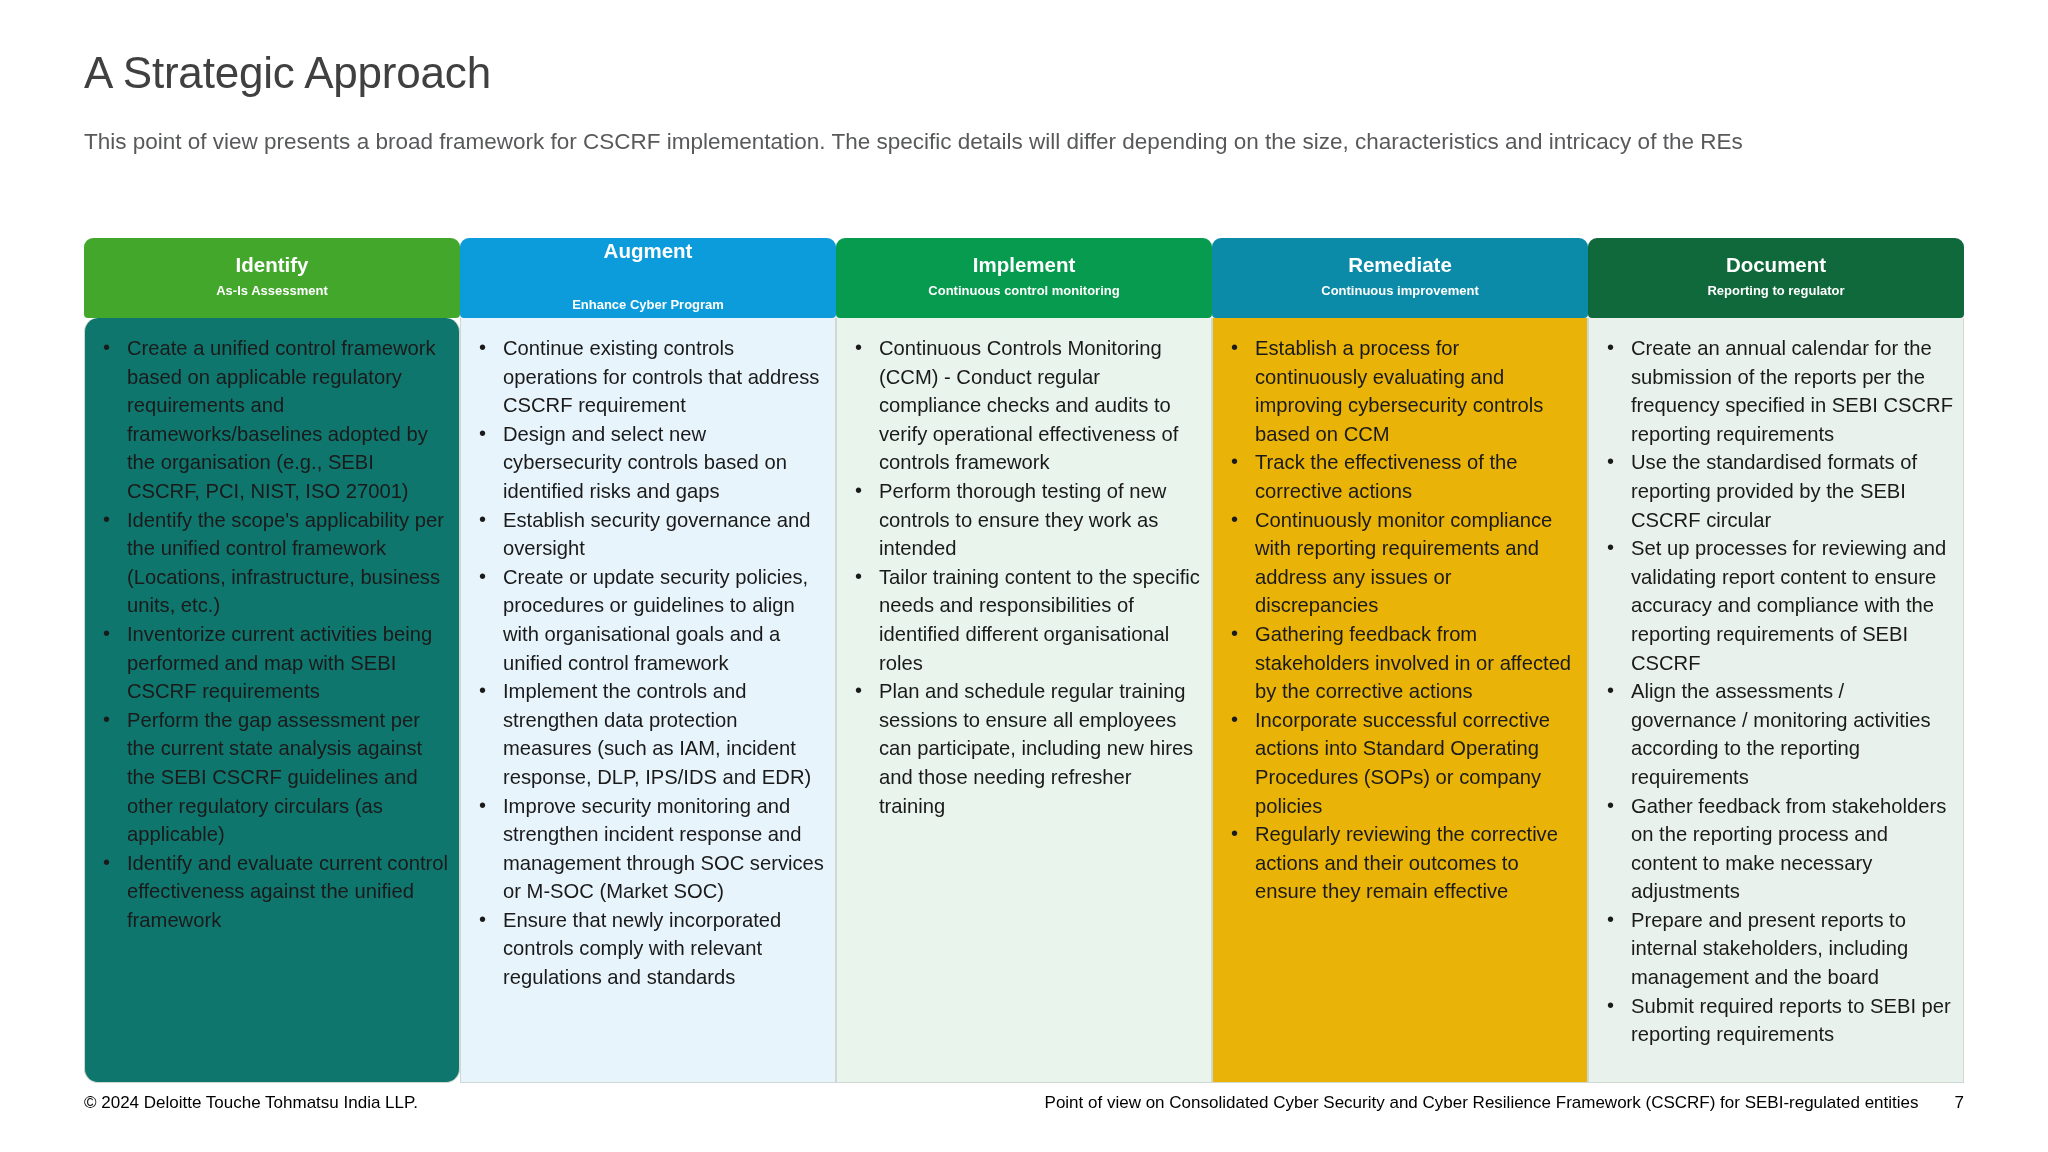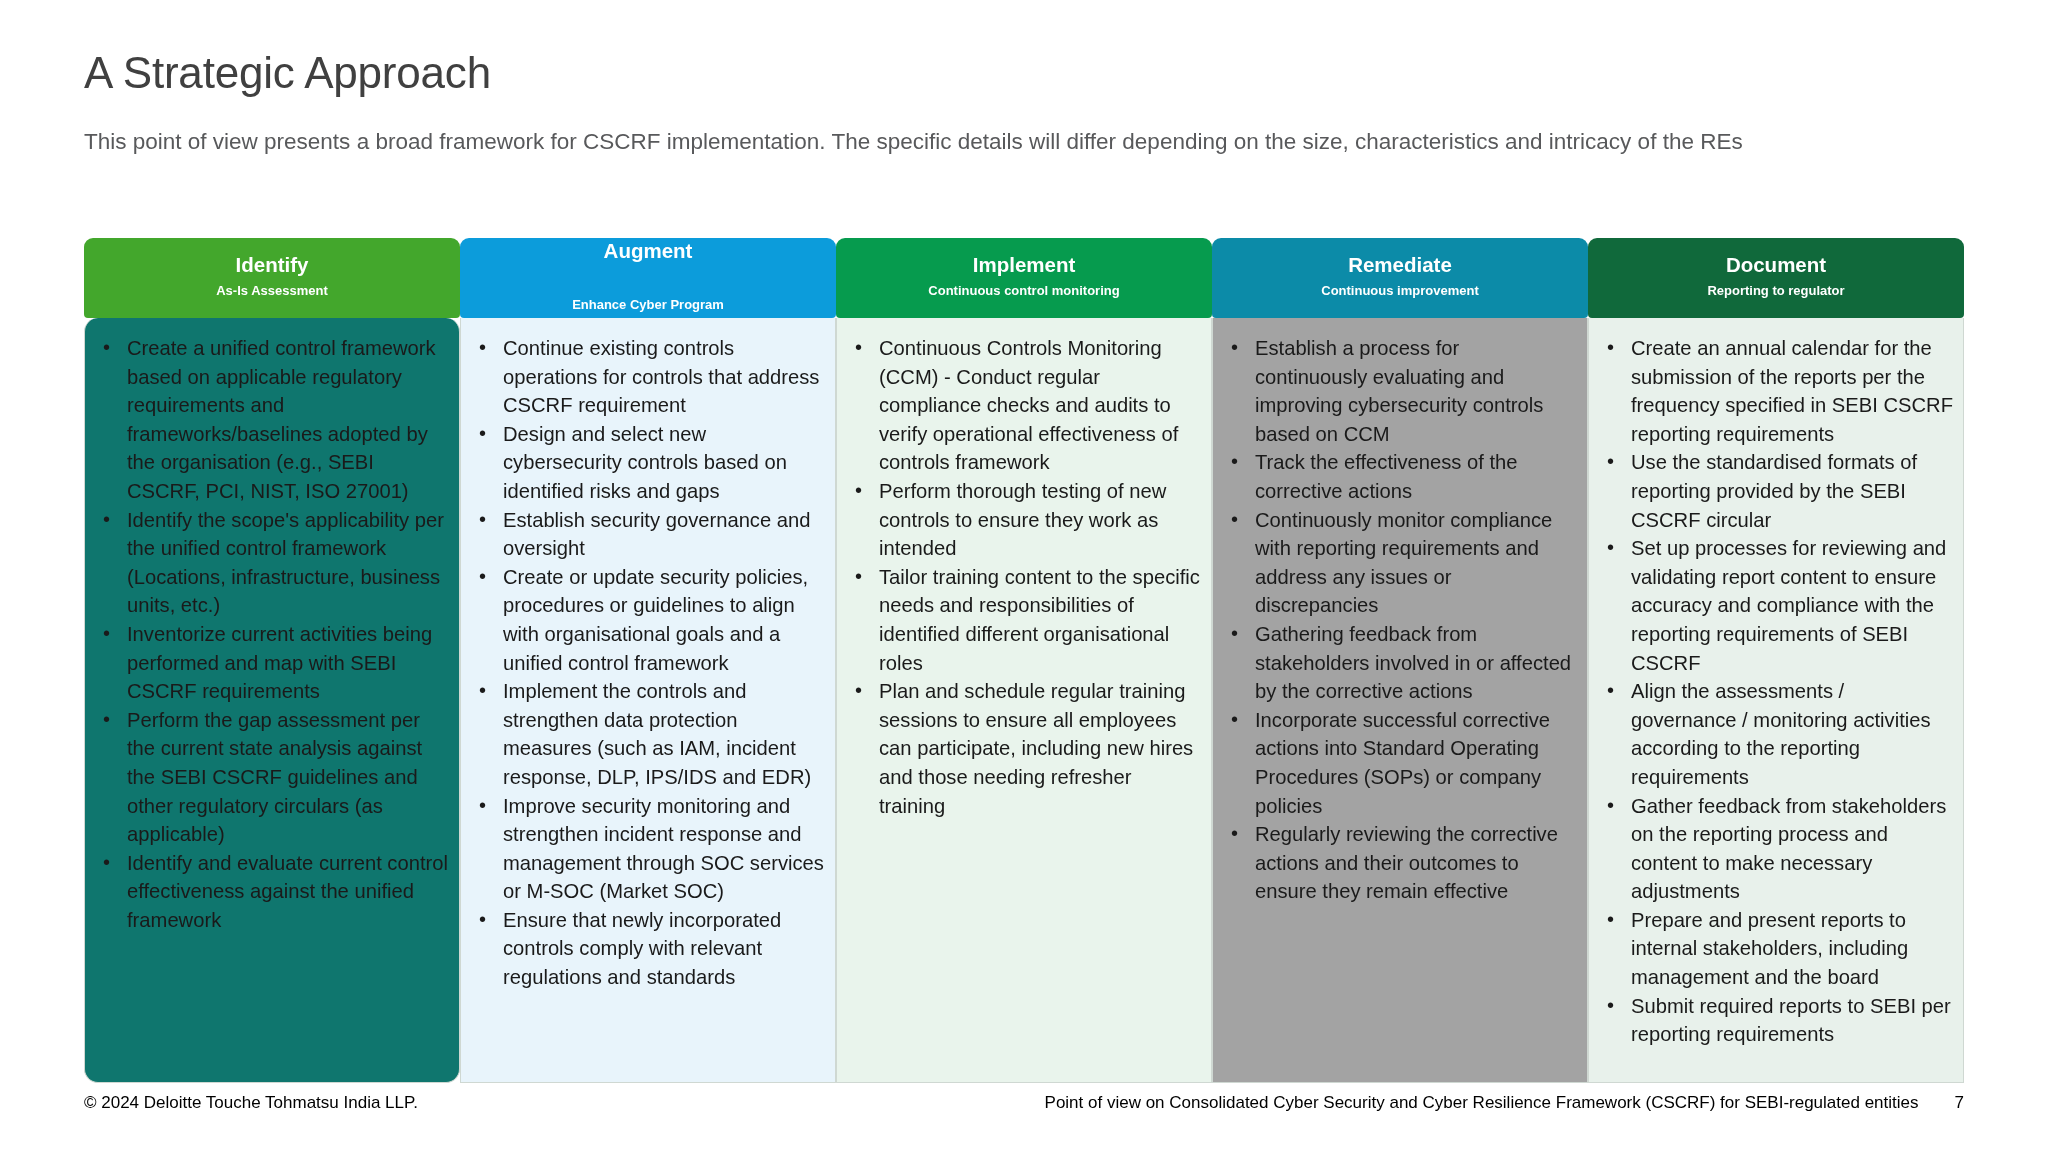--- a/index.html
+++ b/index.html
@@ -179,21 +179,21 @@
             <li>Tailor training content to the specific needs and responsibilities of identified different organisational roles</li>
             <li>Plan and schedule regular training sessions to ensure all employees can participate, including new hires and those needing refresher training</li>
           </ul>
         </div>
       </div>
       <div class="column">
         <div class="col-header" style="background: rgb(12, 139, 168);">
           <div class="line1">Remediate</div>
           <div class="line2">Continuous improvement</div>
         </div>
-        <div class="col-body" style="background: #a3a3a3;">
+        <div class="col-body" style="background: #eab308;">
           <ul class="bullets">
             <li>Establish a process for continuously evaluating and improving cybersecurity controls based on CCM</li>
             <li>Track the effectiveness of the corrective actions</li>
             <li>Continuously monitor compliance with reporting requirements and address any issues or discrepancies</li>
             <li>Gathering feedback from stakeholders involved in or affected by the corrective actions</li>
             <li>Incorporate successful corrective actions into Standard Operating Procedures (SOPs) or company policies</li>
             <li>Regularly reviewing the corrective actions and their outcomes to ensure they remain effective</li>
           </ul>
         </div>
       </div>

